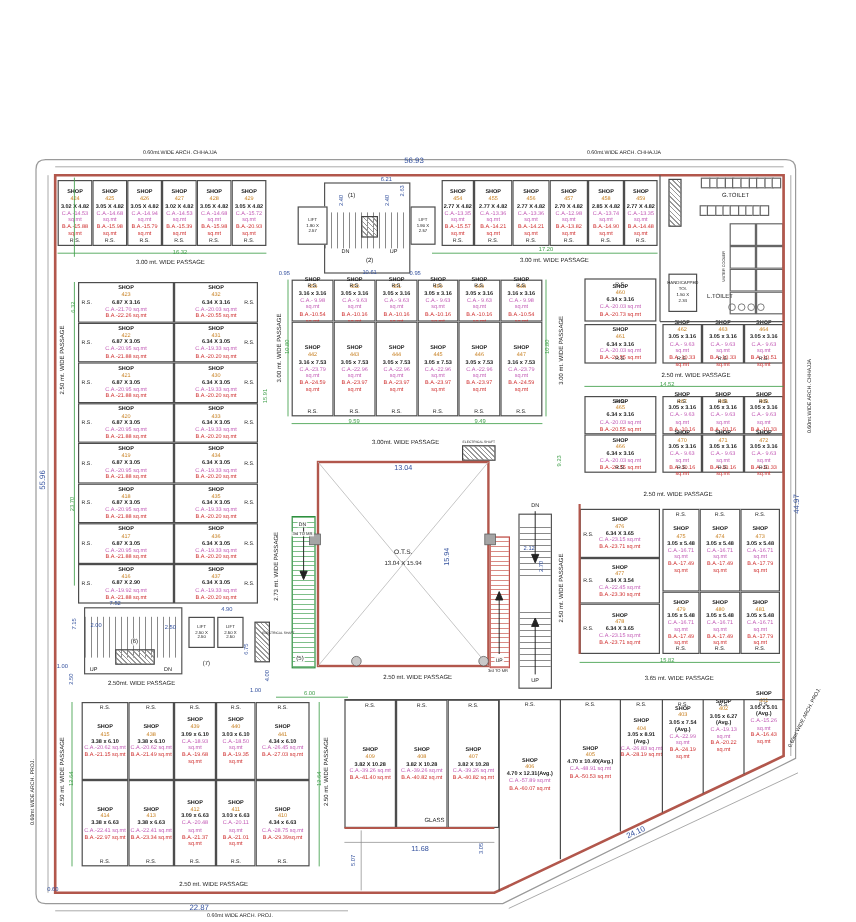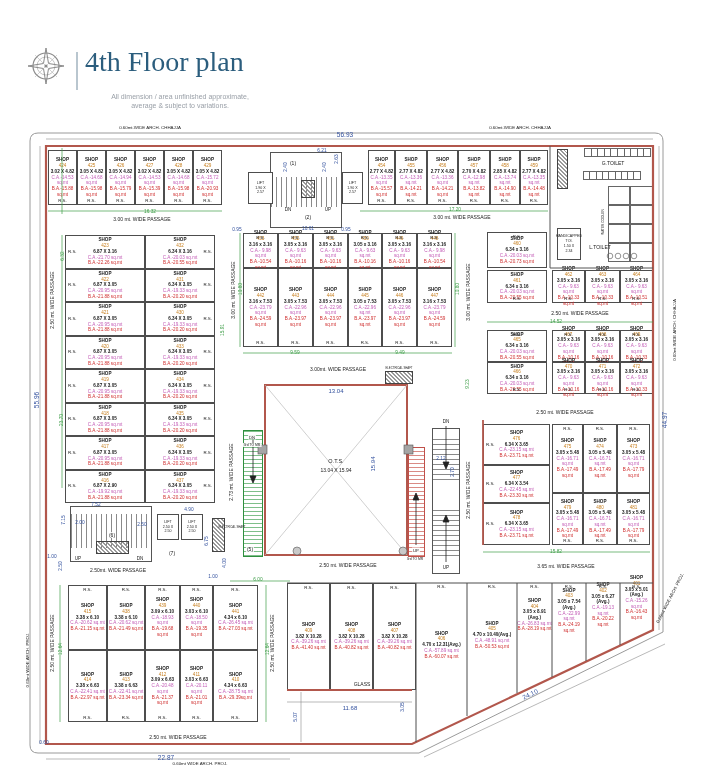--- a/index.html
+++ b/index.html
@@ -44,33 +44,20 @@
   .shaft{border:1px solid #444;background:repeating-linear-gradient(45deg,#9a9a9a 0,#9a9a9a 1px,transparent 1px,transparent 2.8px);}
   .ur{position:absolute;width:6px;height:7px;border:.7px solid #666;background:#fff;z-index:4;}
   .wc{position:absolute;box-sizing:border-box;border:.7px solid #666;background:#fff;z-index:4;}
   #overlay-svg{position:absolute;left:0;top:0;z-index:20;pointer-events:none;}
 </style>
 </head>
 <body>
 
 <div id="canvas">
 
-  <div id="hdr">
-    <svg id="compass" width="40" height="40" viewBox="0 0 40 40">
-      <circle cx="20" cy="20" r="13" fill="none" stroke="#8a8a8a" stroke-width="1.2"></circle>
-      <circle cx="20" cy="20" r="9" fill="none" stroke="#aaa" stroke-width=".7"></circle>
-      <path d="M20,2 L22.5,17.5 L38,20 L22.5,22.5 L20,38 L17.5,22.5 L2,20 L17.5,17.5 Z" fill="none" stroke="#8a8a8a" stroke-width="1"></path>
-      <path d="M9,9 L20,20 L31,31 M31,9 L20,20 L9,31" stroke="#bbb" stroke-width=".6"></path>
-      <circle cx="20" cy="20" r="1.6" fill="#8a8a8a"></circle>
-    </svg>
-    <div id="hdr-divider"></div>
-    <div id="page-title">4th Floor plan</div>
-    <div id="sub1" class="sub">All dimension / area unfinished approximate,</div>
-    <div id="sub2" class="sub">average &amp; subject to variations.</div>
-  </div>
 
   <div id="plan">
       <div class="fix stair" style="position: absolute; left: 270px; top: 152px; width: 72px; height: 76px;"></div>
       <div class="fix fix treads-v" style="position: absolute; left: 271px; top: 177px; width: 70px; height: 30px;"></div>
       <div class="fix fix shaft" style="position: absolute; left: 301px; top: 180px; width: 14px; height: 18px;"></div>
       <div class="fix stair" style="position: absolute; left: 70px; top: 506px; width: 82px; height: 56px;"></div>
       <div class="fix fix treads-v" style="position: absolute; left: 71px; top: 514px; width: 80px; height: 34px;"></div>
       <div class="fix fix shaft" style="position: absolute; left: 96px; top: 541px; width: 33px; height: 13px;"></div>
       <div class="fix stair" style="position: absolute; left: 432px; top: 428px; width: 28px; height: 146px;"></div>
       <div class="fix fix treads-h" style="position: absolute; left: 433px; top: 436px; width: 26px; height: 44px;"></div>

